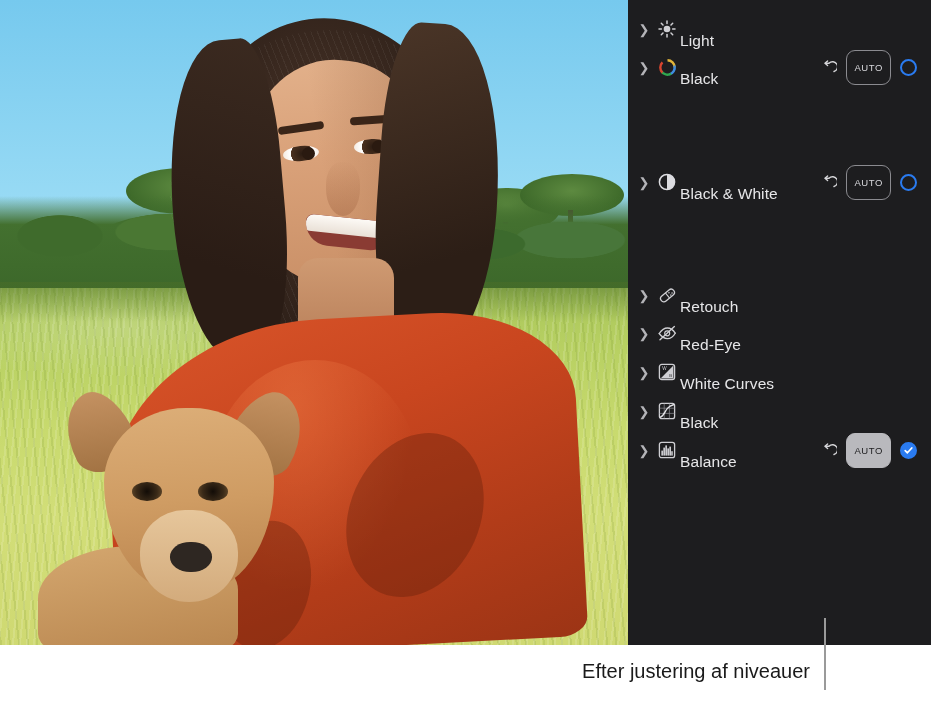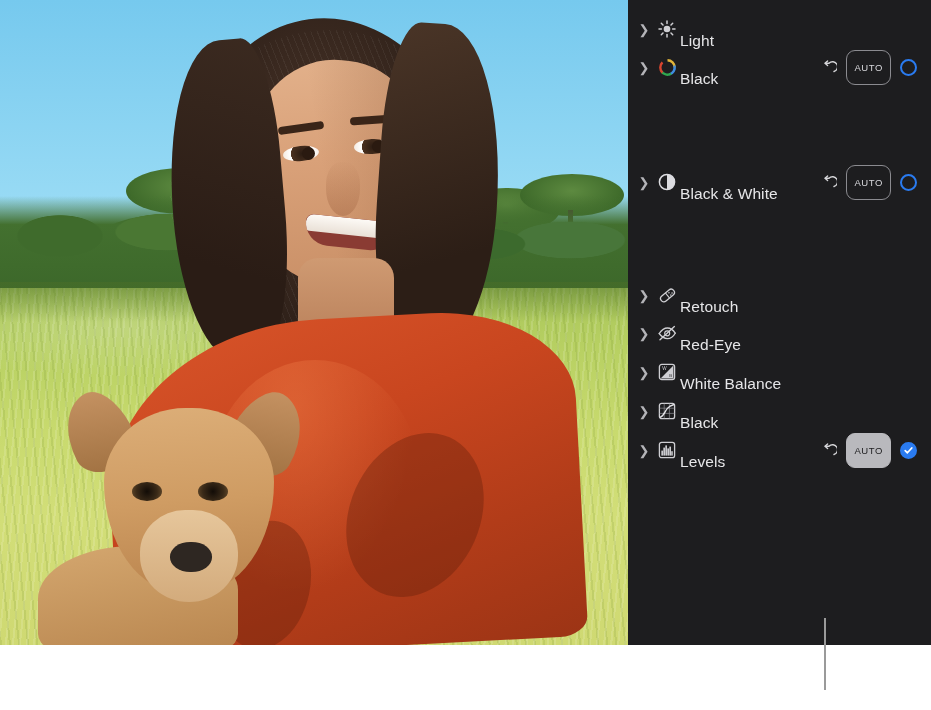--- a/index.html
+++ b/index.html
@@ -389,21 +389,21 @@
     <div class="row" style="position:absolute; left:0; top:353px; width:303px;">
       <span class="chev">❯</span>
       <span class="ico">
         <svg width="18" height="18" viewBox="0 0 18 18">
           <rect x="1.4" y="1.4" width="15.2" height="15.2" rx="2.4" fill="none" stroke="#cfcfd3" stroke-width="1.3"></rect>
           <path d="M2.6 15.4 L15.4 2.6 L15.4 15.4 Z" fill="#cfcfd3"></path>
           <text x="4.2" y="7.4" font-size="4.6" fill="#cfcfd3" font-family="Liberation Sans, sans-serif">W</text>
           <text x="11.2" y="14.2" font-size="4.2" fill="#2b2b2d" font-family="Liberation Sans, sans-serif">B</text>
         </svg>
       </span>
-      <span class="rlabel">White Balance</span>
+      <span class="rlabel">White Curves</span>
     </div>
 
     <div class="row" style="position:absolute; left:0; top:392px; width:303px;">
       <span class="chev">❯</span>
       <span class="ico">
         <svg width="18" height="18" viewBox="0 0 18 18">
           <rect x="1.4" y="1.4" width="15.2" height="15.2" rx="2.2" fill="none" stroke="#cfcfd3" stroke-width="1.3"></rect>
           <g stroke="#8e8e92" stroke-width=".7">
             <line x1="6.2" y1="1.6" x2="6.2" y2="16.4"></line>
             <line x1="11.4" y1="1.6" x2="11.4" y2="16.4"></line>
@@ -424,33 +424,34 @@
           <g fill="#e0e0e4">
             <rect x="3.4" y="9.6" width="1.5" height="5"></rect>
             <rect x="5.4" y="6.6" width="1.5" height="8"></rect>
             <rect x="7.4" y="4.4" width="1.5" height="10.2"></rect>
             <rect x="9.4" y="7.4" width="1.5" height="7.2"></rect>
             <rect x="11.4" y="5.6" width="1.5" height="9"></rect>
             <rect x="13.3" y="10.2" width="1.4" height="4.4"></rect>
           </g>
         </svg>
       </span>
-      <span class="rlabel">Levels</span>
+      <span class="rlabel">Balance</span>
       <span class="rspace"></span>
       <span class="ctrl-reset">
         <svg width="15" height="15" viewBox="0 0 15 15">
           <path d="M12 11.5 A5 5 0 1 0 7 3.2 L3.4 3.2" fill="none" stroke="#d6d6d9" stroke-width="1.4" stroke-linecap="round"></path>
           <path d="M5.6 1 L3 3.3 L5.6 5.6" fill="none" stroke="#d6d6d9" stroke-width="1.4" stroke-linecap="round" stroke-linejoin="round"></path>
         </svg>
       </span>
       <span class="auto-pill filled">AUTO</span>
       <span class="circ checked">
         <svg width="11" height="11" viewBox="0 0 11 11">
           <path d="M2.2 5.6 L4.4 7.8 L8.8 3" fill="none" stroke="#fff" stroke-width="1.7" stroke-linecap="round" stroke-linejoin="round"></path>
         </svg>
       </span>
     </div>
 
   </div>
 
   <div class="callout-line"></div>
+  <div class="caption">Efter justering af niveauer</div>
 
 </div>
 
 </body></html>

